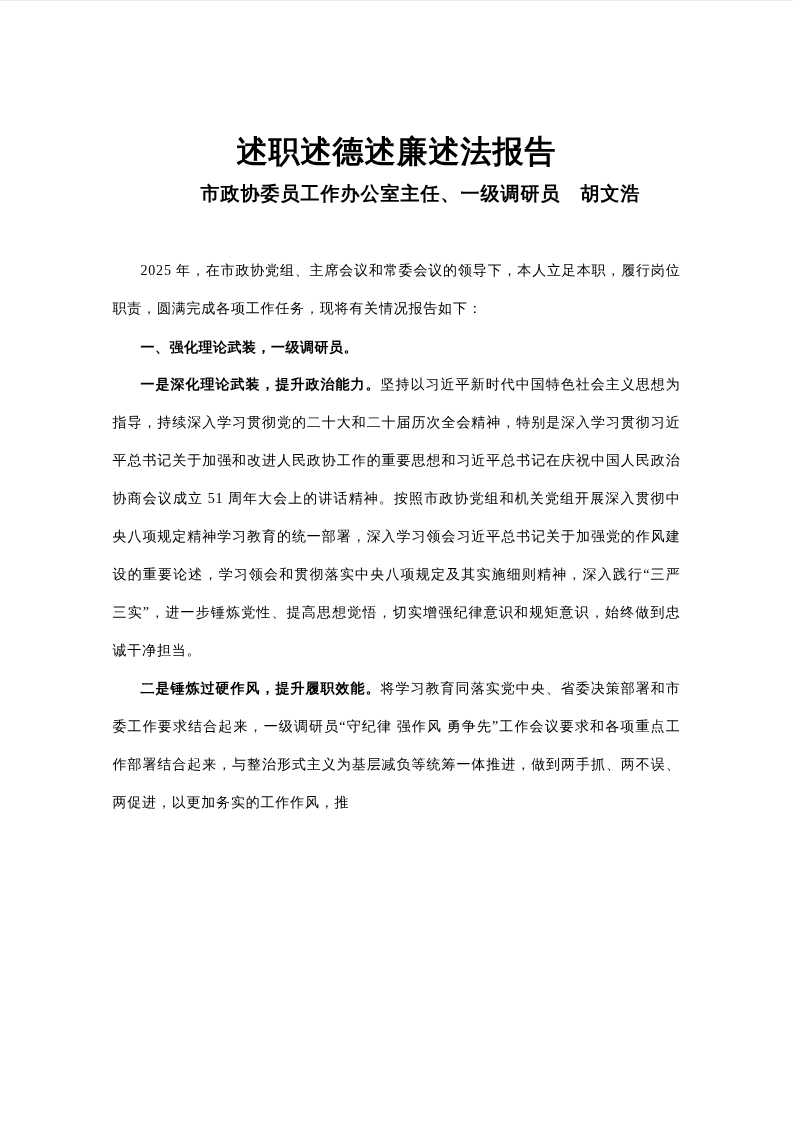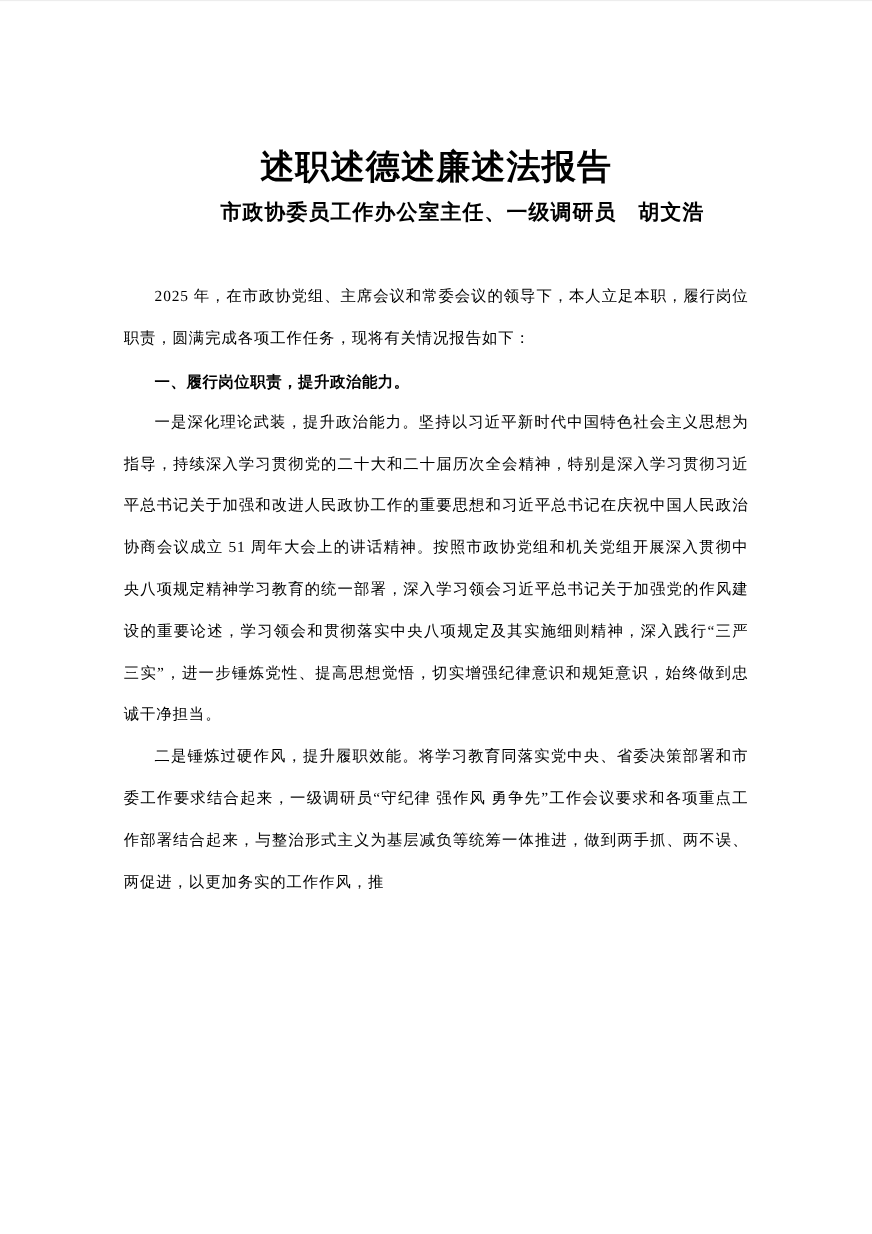--- a/index.html
+++ b/index.html
@@ -59,21 +59,21 @@
     .doc-body p {
       margin: 0;
       text-indent: 2em;
     }
     .section-heading {
       font-family: "Liberation Sans", "DejaVu Sans", sans-serif;
       font-weight: 600;
       letter-spacing: 0.5px;
     }
     .lead-bold {
-      font-weight: 400;
+      font-weight: 700;
     }
     .page-number {
       position: absolute;
       left: 118px;
       top: 1038px;
       font-size: 15px;
       line-height: 22px;
       letter-spacing: 1.5px;
       color: #3d3d3d;
       font-family: Liberation Serif, serif;
@@ -85,21 +85,21 @@
 <div class="page">
 
   <h1 class="doc-title">述职述德述廉述法报告</h1>
 
   <div class="doc-author">市政协委员工作办公室主任、一级调研员　胡文浩</div>
 
   <div class="doc-body">
 
     <p class="body-para">2025 年，在市政协党组、主席会议和常委会议的领导下，本人立足本职，履行岗位职责，圆满完成各项工作任务，现将有关情况报告如下：</p>
 
-    <p class="section-heading">一、履行岗位职责，提升政治能力。</p>
+    <p class="section-heading">一、强化理论武装，一级调研员。</p>
 
     <p class="body-para"><span class="lead-bold">一是深化理论武装，提升政治能力。</span><span>坚持以习近平新时代中国特色社会主义思想为指导，持续深入学习贯彻党的二十大和二十届历次全会精神，特别是深入学习贯彻习近平总书记关于加强和改进人民政协工作的重要思想和习近平总书记在庆祝中国人民政治协商会议成立 51 周年大会上的讲话精神。按照市政协党组和机关党组开展深入贯彻中央八项规定精神学习教育的统一部署，深入学习领会习近平总书记关于加强党的作风建设的重要论述，学习领会和贯彻落实中央八项规定及其实施细则精神，深入践行“三严三实”，进一步锤炼党性、提高思想觉悟，切实增强纪律意识和规矩意识，始终做到忠诚干净担当。</span></p>
 
     <p class="body-para"><span class="lead-bold">二是锤炼过硬作风，提升履职效能。</span><span>将学习教育同落实党中央、省委决策部署和市委工作要求结合起来，一级调研员“守纪律 强作风 勇争先”工作会议要求和各项重点工作部署结合起来，与整治形式主义为基层减负等统筹一体推进，做到两手抓、两不误、两促进，以更加务实的工作作风，推</span></p>
 
   </div>
 
   <div class="page-number">- 58 -</div>
 
 </div>

